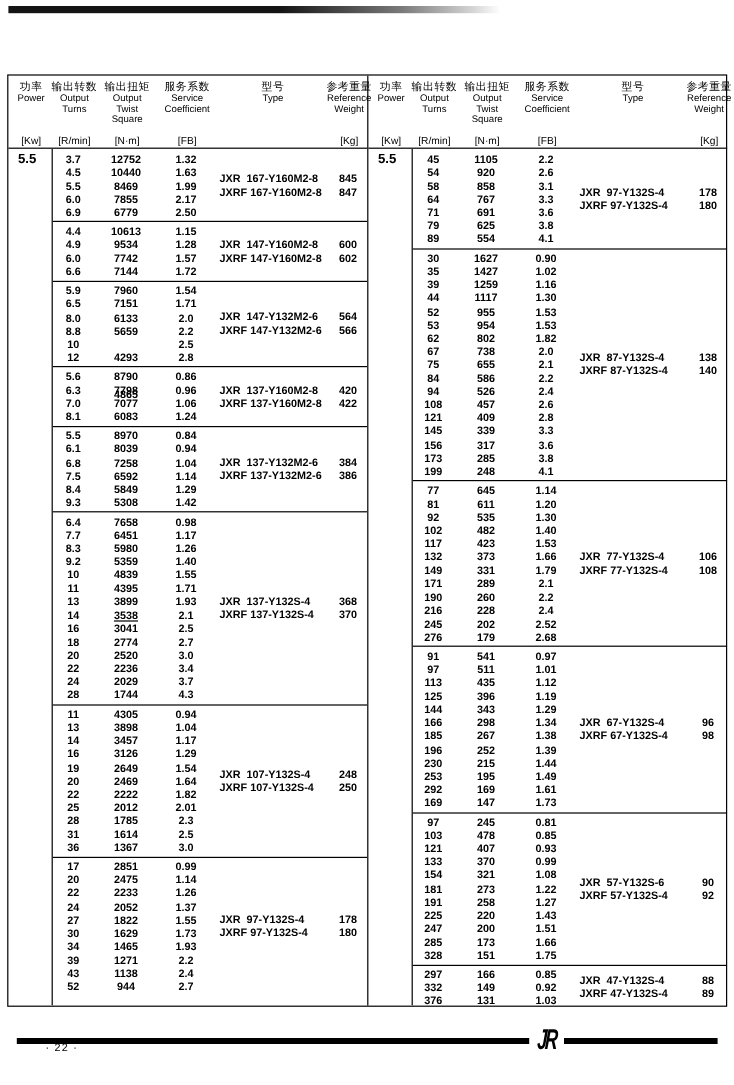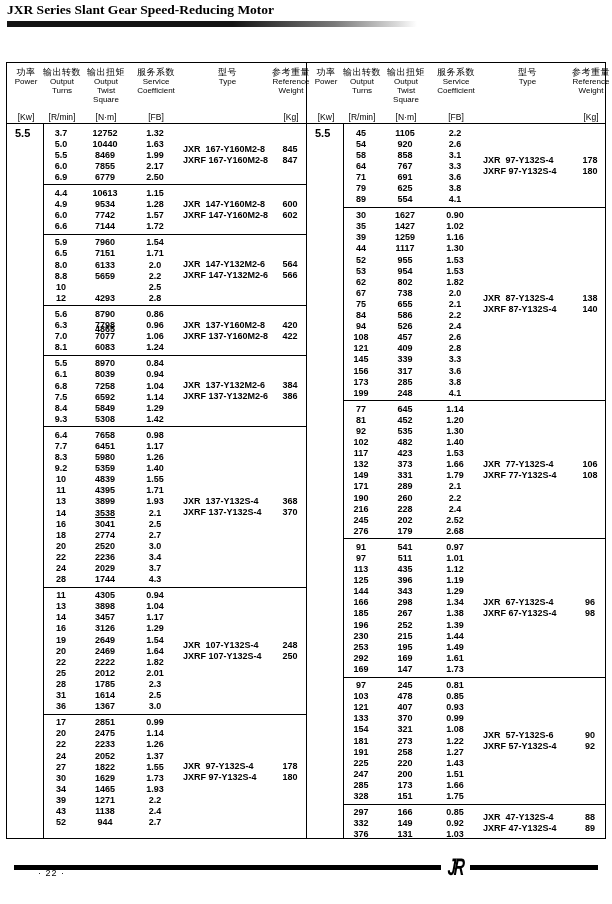--- a/index.html
+++ b/index.html
@@ -42,21 +42,20 @@
   .seg1{height:5px;background:#000;flex:1;}
   .seg2{height:5px;background:#000;width:128px;}
   .logo{font-weight:bold;font-style:italic;font-size:24px;line-height:20px;
     transform:scaleX(0.62) skewX(-6deg);letter-spacing:-3px;margin:0 2px;display:inline-block;}
   .page-num{position:absolute;top:868px;left:38px;font-size:9px;letter-spacing:1px;}
 </style>
 </head>
 <body>
 
 <div class="hdr">
-  <div class="title-en">JXR Series Slant Gear Speed-Reducing Motor</div>
   <div class="title-bar"></div>
 </div>
 
 <div class="spec">
 
   <div class="half left">
     <div class="thead">
       <div class="hc">
         <span class="zh">功率</span>
         <span class="en">Power</span>
@@ -94,21 +93,21 @@
     </div>
     <div class="tbody">
       <div class="power-col">
         <div class="power-val">5.5</div>
       </div>
       <div class="data-col">
           <div class="group" style="grid-template-rows: repeat(5, var(--rh));">
             <span class="cell" style="grid-area: 1 / 1;">3.7</span>
             <span class="cell" style="grid-area: 1 / 2;">12752</span>
             <span class="cell" style="grid-area: 1 / 3;">1.32</span>
-            <span class="cell" style="grid-area: 2 / 1;">5.0</span>
+            <span class="cell" style="grid-area: 2 / 1;">4.5</span>
             <span class="cell" style="grid-area: 2 / 2;">10440</span>
             <span class="cell" style="grid-area: 2 / 3;">1.63</span>
             <span class="cell" style="grid-area: 3 / 1;">5.5</span>
             <span class="cell" style="grid-area: 3 / 2;">8469</span>
             <span class="cell" style="grid-area: 3 / 3;">1.99</span>
             <span class="cell" style="grid-area: 4 / 1;">6.0</span>
             <span class="cell" style="grid-area: 4 / 2;">7855</span>
             <span class="cell" style="grid-area: 4 / 3;">2.17</span>
             <span class="cell" style="grid-area: 5 / 1;">6.9</span>
             <span class="cell" style="grid-area: 5 / 2;">6779</span>
@@ -502,21 +501,21 @@
               <div class="wline">138</div>
               <div class="wline">140</div>
             </div>
           </div>
           <div class="sep"></div>
           <div class="group" style="grid-template-rows: repeat(12, var(--rh));">
             <span class="cell" style="grid-area: 1 / 1;">77</span>
             <span class="cell" style="grid-area: 1 / 2;">645</span>
             <span class="cell" style="grid-area: 1 / 3;">1.14</span>
             <span class="cell" style="grid-area: 2 / 1;">81</span>
-            <span class="cell" style="grid-area: 2 / 2;">452</span>
+            <span class="cell" style="grid-area: 2 / 2;">611</span>
             <span class="cell" style="grid-area: 2 / 3;">1.20</span>
             <span class="cell" style="grid-area: 3 / 1;">92</span>
             <span class="cell" style="grid-area: 3 / 2;">535</span>
             <span class="cell" style="grid-area: 3 / 3;">1.30</span>
             <span class="cell" style="grid-area: 4 / 1;">102</span>
             <span class="cell" style="grid-area: 4 / 2;">482</span>
             <span class="cell" style="grid-area: 4 / 3;">1.40</span>
             <span class="cell" style="grid-area: 5 / 1;">117</span>
             <span class="cell" style="grid-area: 5 / 2;">423</span>
             <span class="cell" style="grid-area: 5 / 3;">1.53</span>

